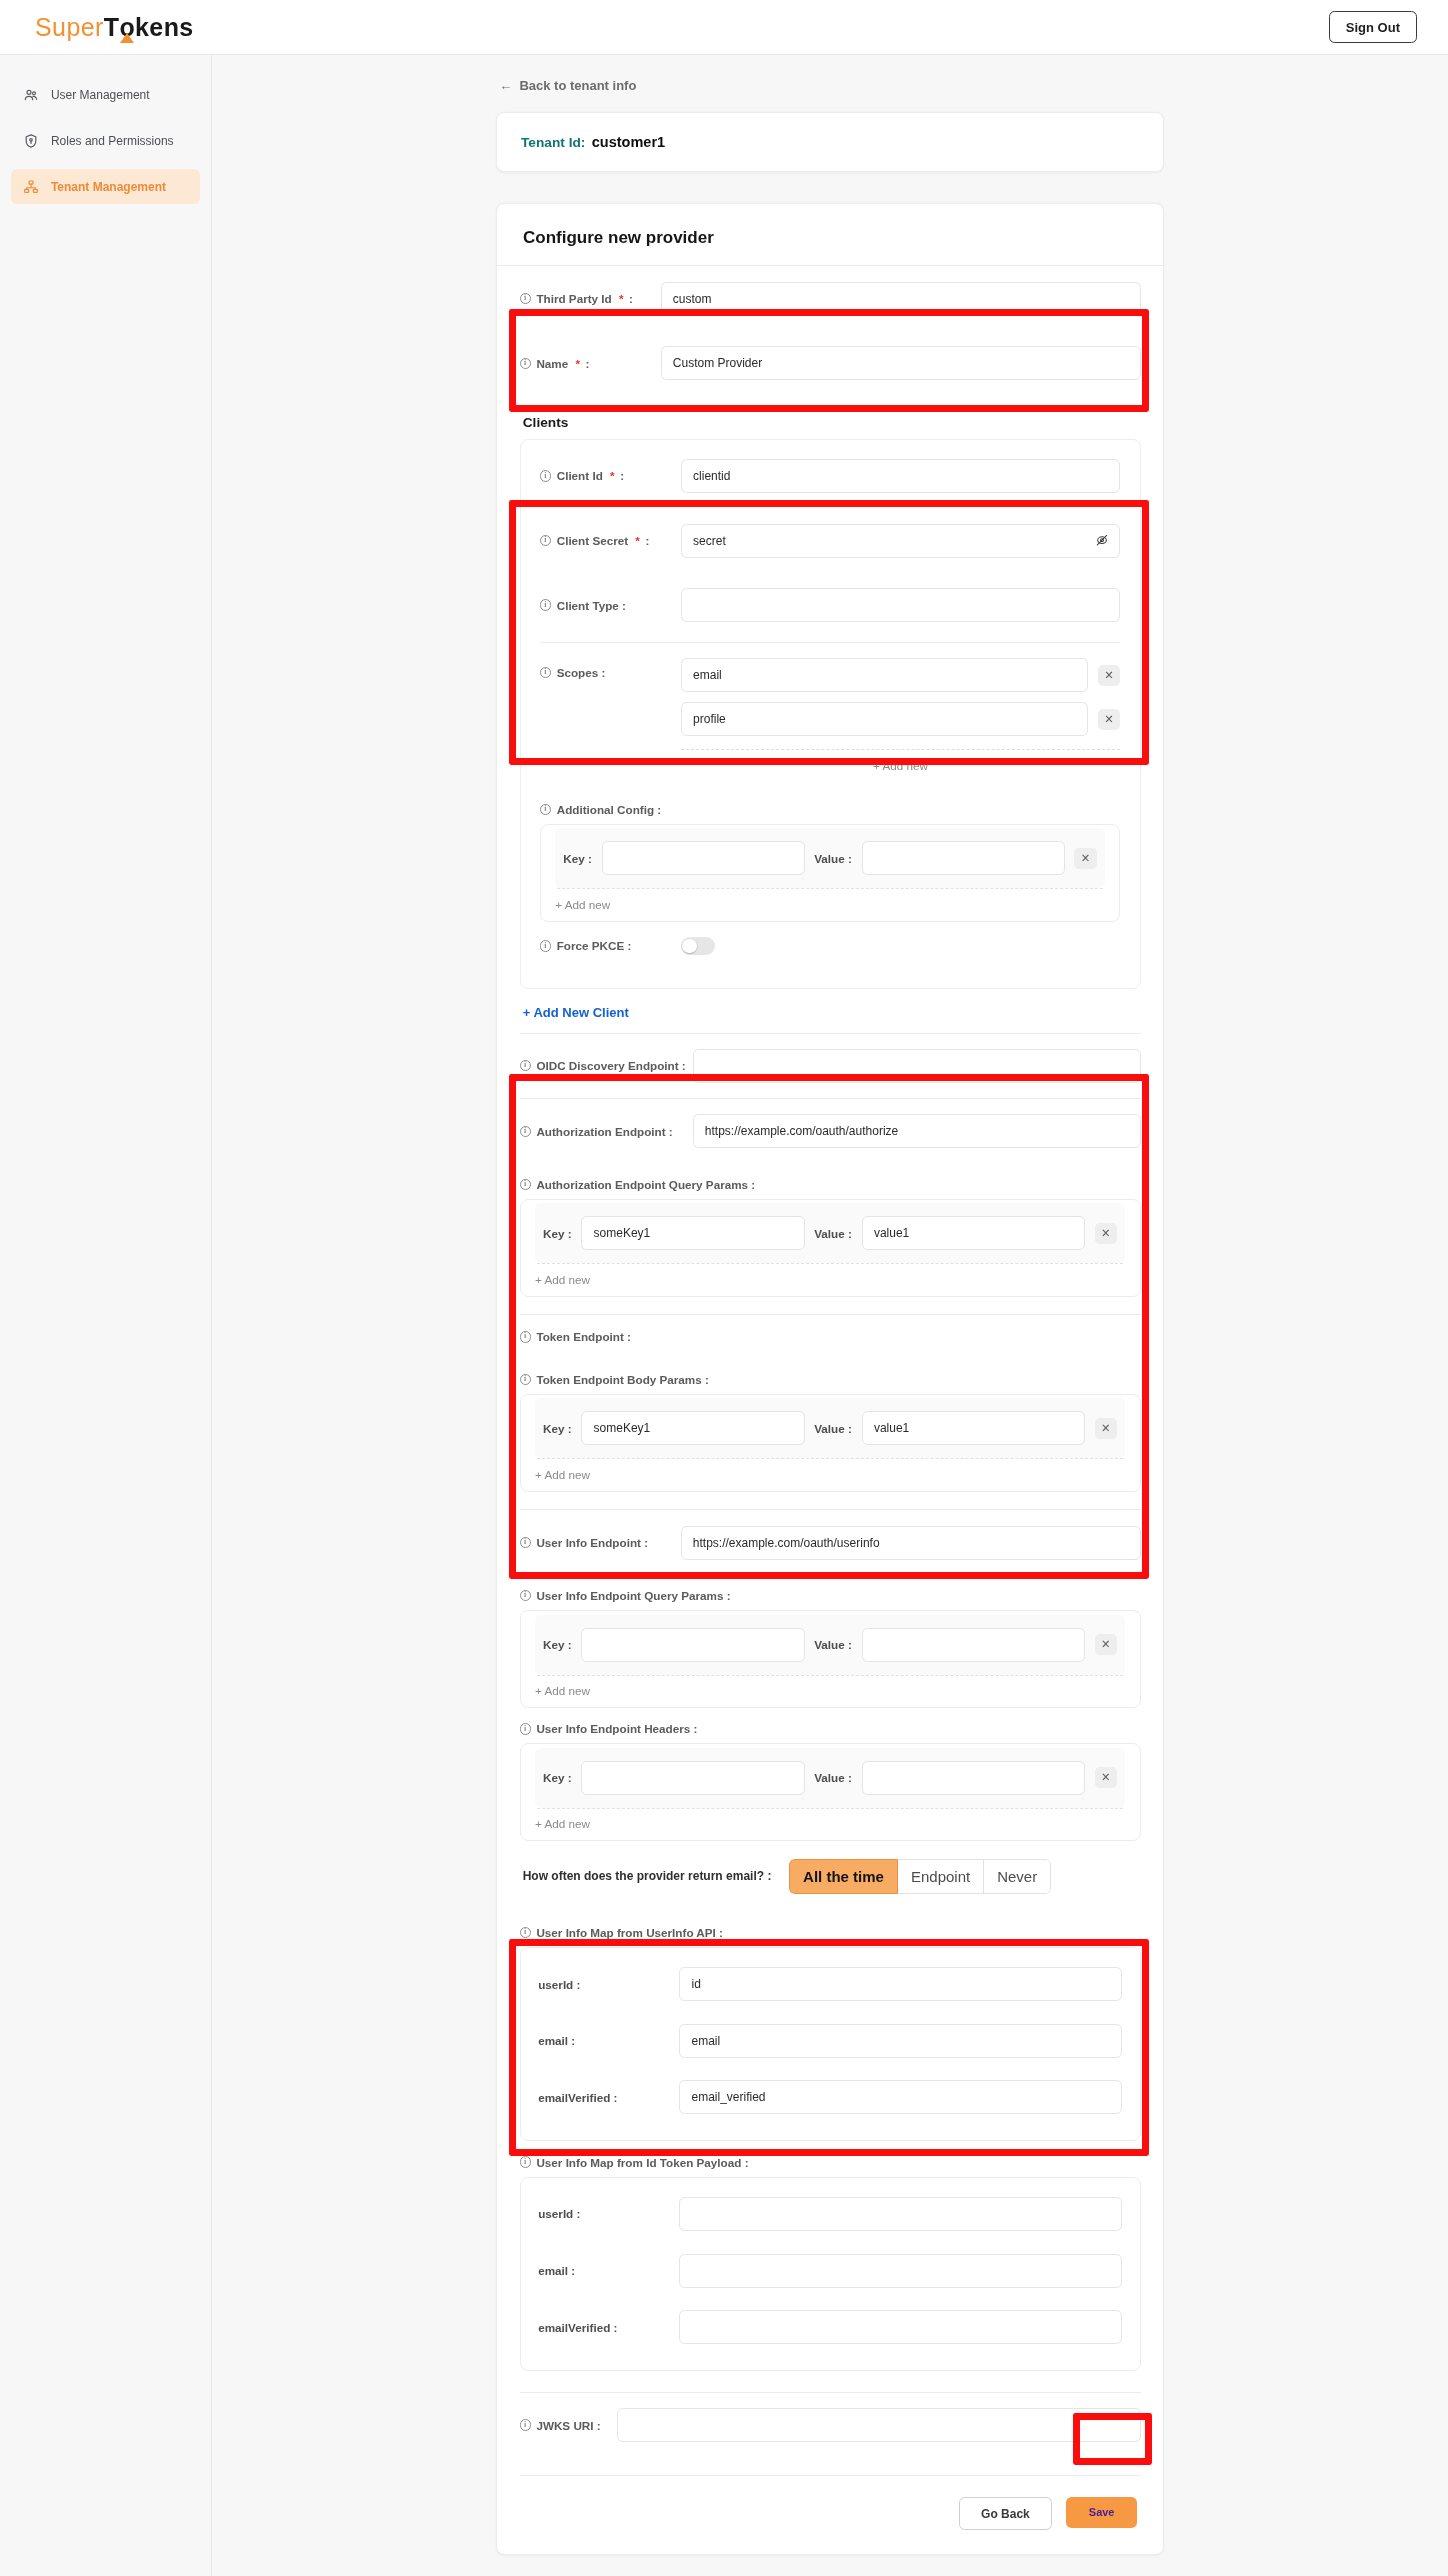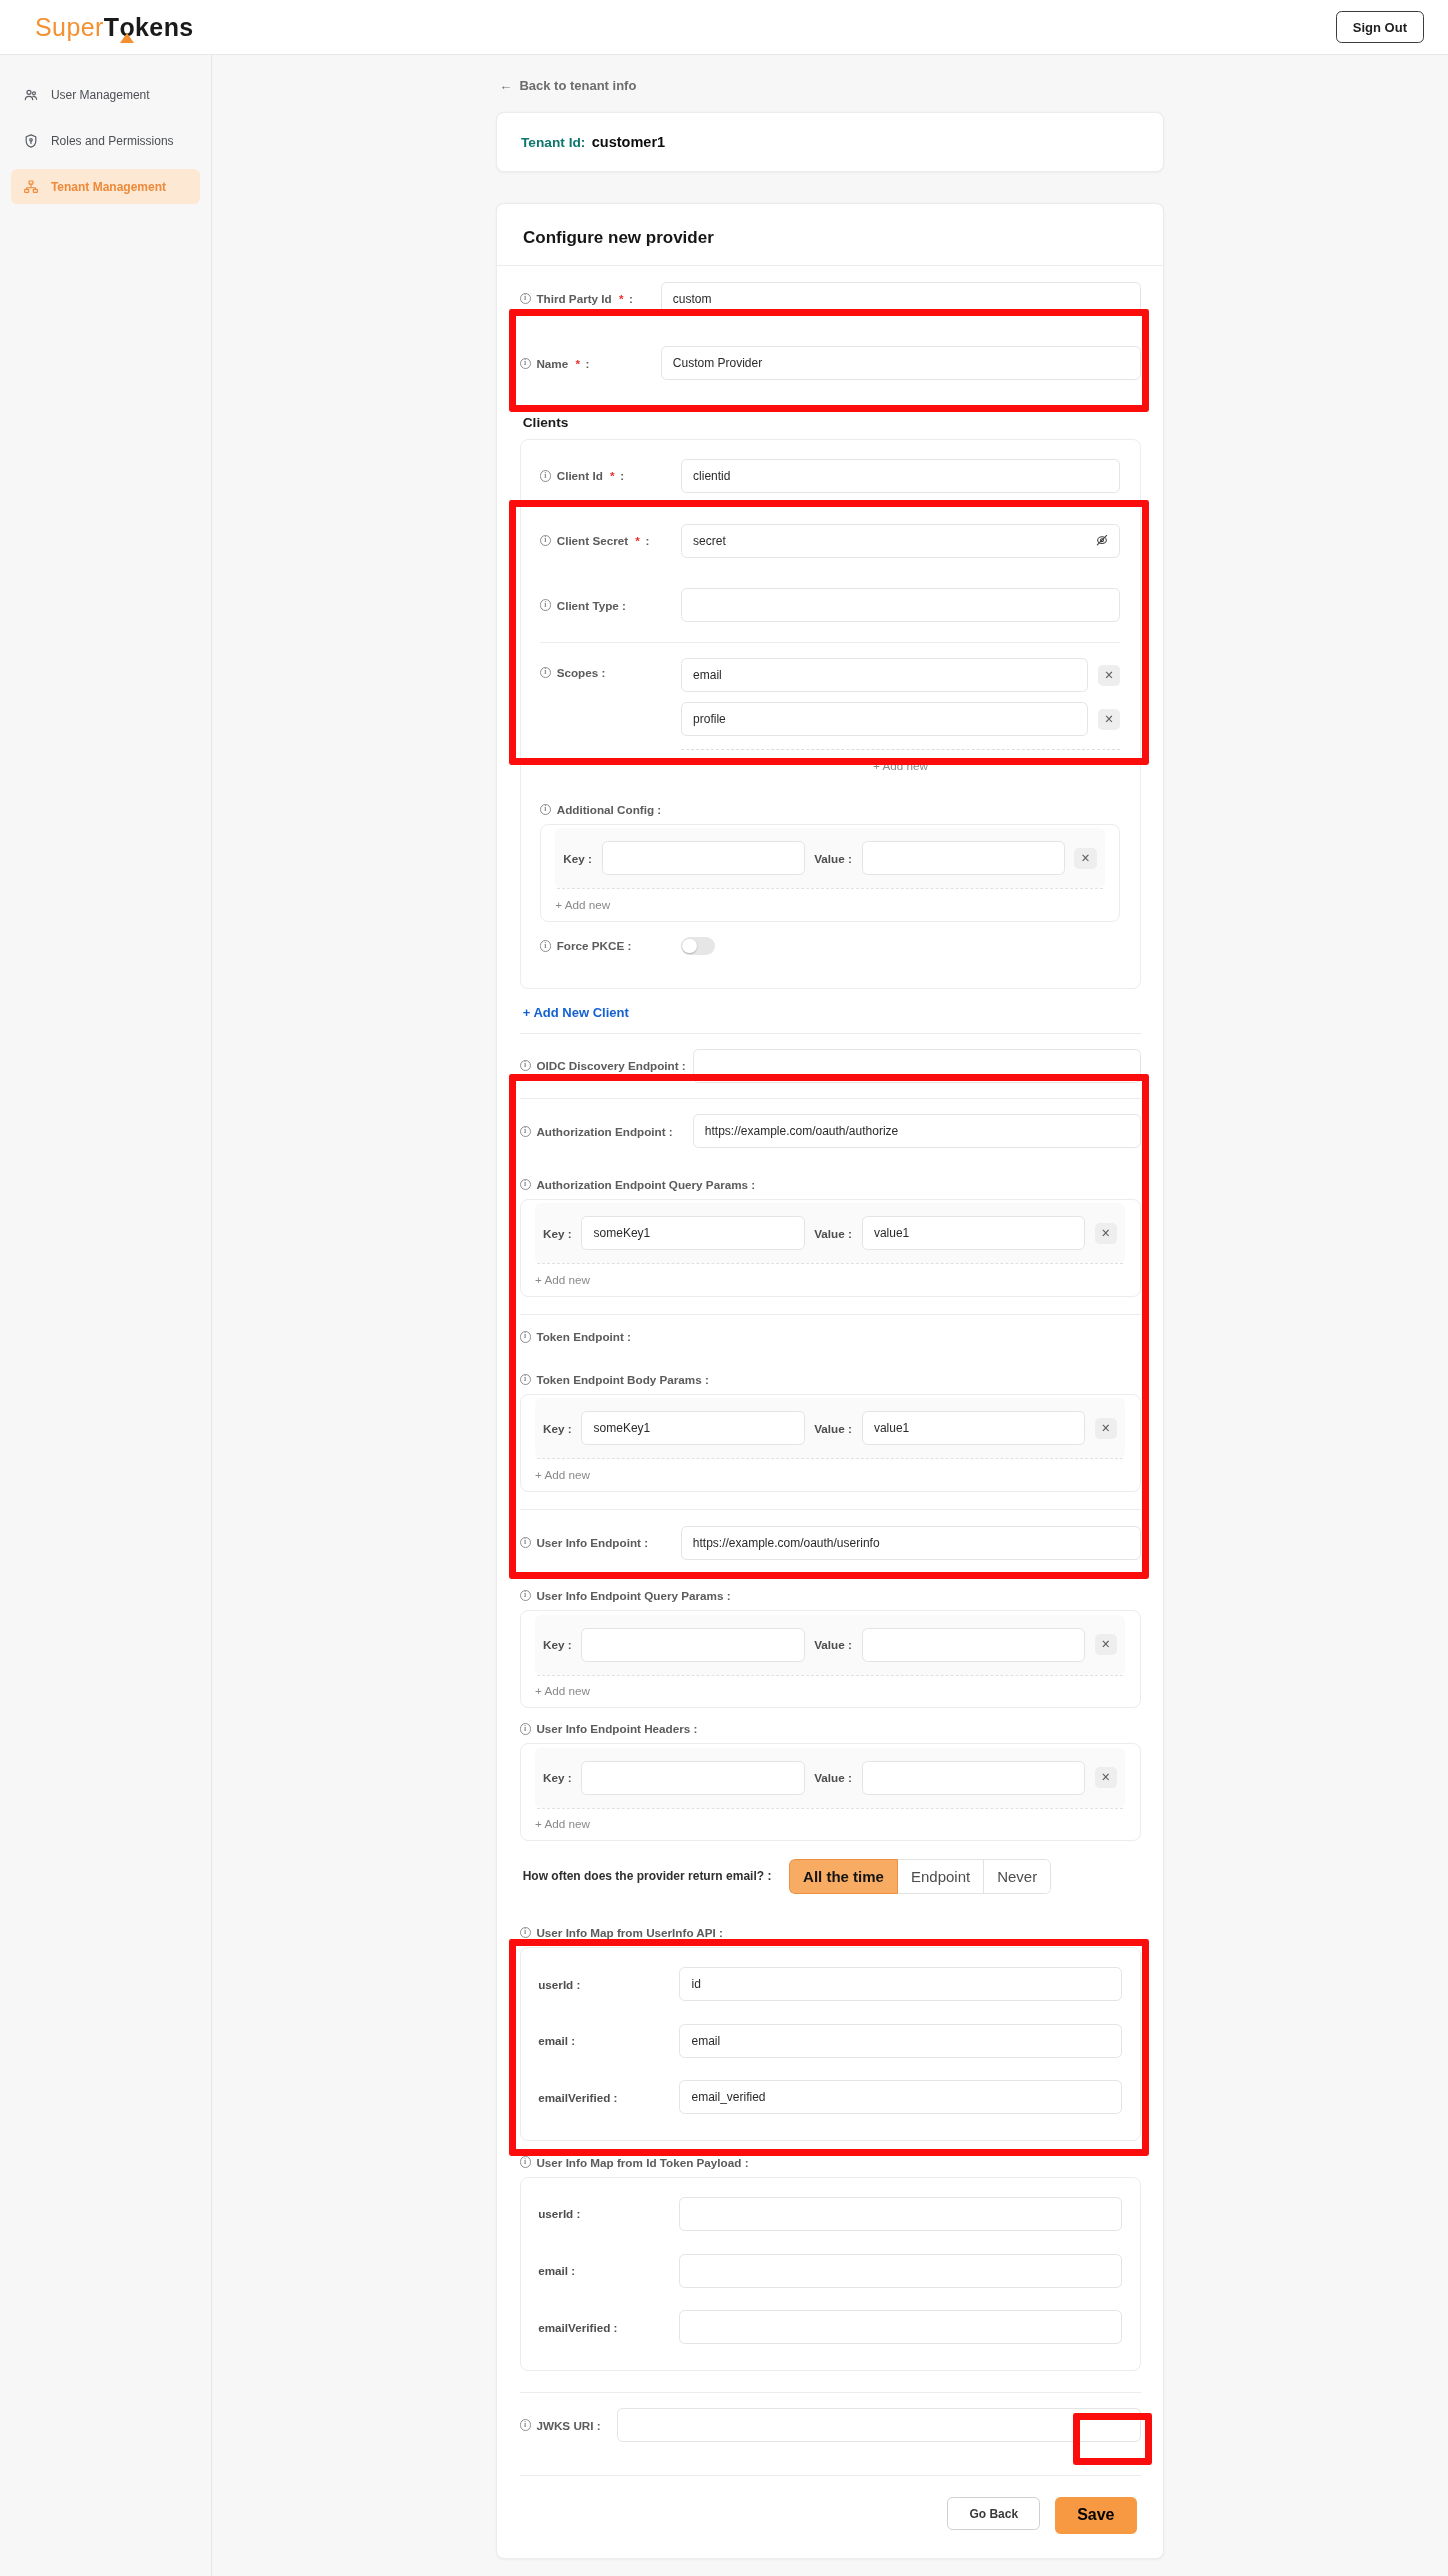--- a/index.html
+++ b/index.html
@@ -12,21 +12,21 @@
   body { width: 1448px; min-height: 2576px; position: relative; }
 
   
   .topbar {
     height: 55px;
     background: #ffffff;
     border-bottom: 0.8px solid #e8e8e8;
     display: flex;
     align-items: center;
     justify-content: space-between;
-    padding: 0 24px 0 35px;
+    padding: 0 31px 0 35px;
   }
   .logo { display: flex; align-items: baseline; font-size: 25px; font-weight: 400; letter-spacing: 0.4px; }
   .logo .lsuper { color: #f4902f; font-weight: 400; }
   .logo .ltok { color: #1a1a1a; font-weight: 600; position: relative; }
   .logo .dot-o { position: relative; display: inline-block; }
   .logo .dot-o::after {
     content: "";
     position: absolute;
     left: 50%; bottom: -1.6px;
     transform: translateX(-50%);
@@ -214,21 +214,21 @@
 
   
   .btnbar { display: flex; justify-content: flex-end; align-items: flex-start; gap: 14.5px; padding: 21px 26px 24px 26px; }
   .btn-ghost {
     border: 0.8px solid #cfcfcf; background: #fff; border-radius: 5.6px;
     padding: 8.8px 21px; font-size: 12px; font-weight: 700; color: #3a3a3a;
     cursor: pointer; font-family: "Liberation Sans", sans-serif;
   }
   .btn-primary {
     border: none; background: #f79842; border-radius: 5.6px;
-    padding: 9.7px 22.5px; font-size: 16px; font-weight: 700; color: #000000;
+    padding: 9.7px 22.5px; font-size: 11px; font-weight: 700; color: #4c1d95;
     cursor: pointer; font-family: "Liberation Sans", sans-serif;
   }
 
   
   .anno {
     position: absolute;
     border: 7.2px solid #fb0d0d;
     border-radius: 2.4px;
     pointer-events: none;
     z-index: 20;

